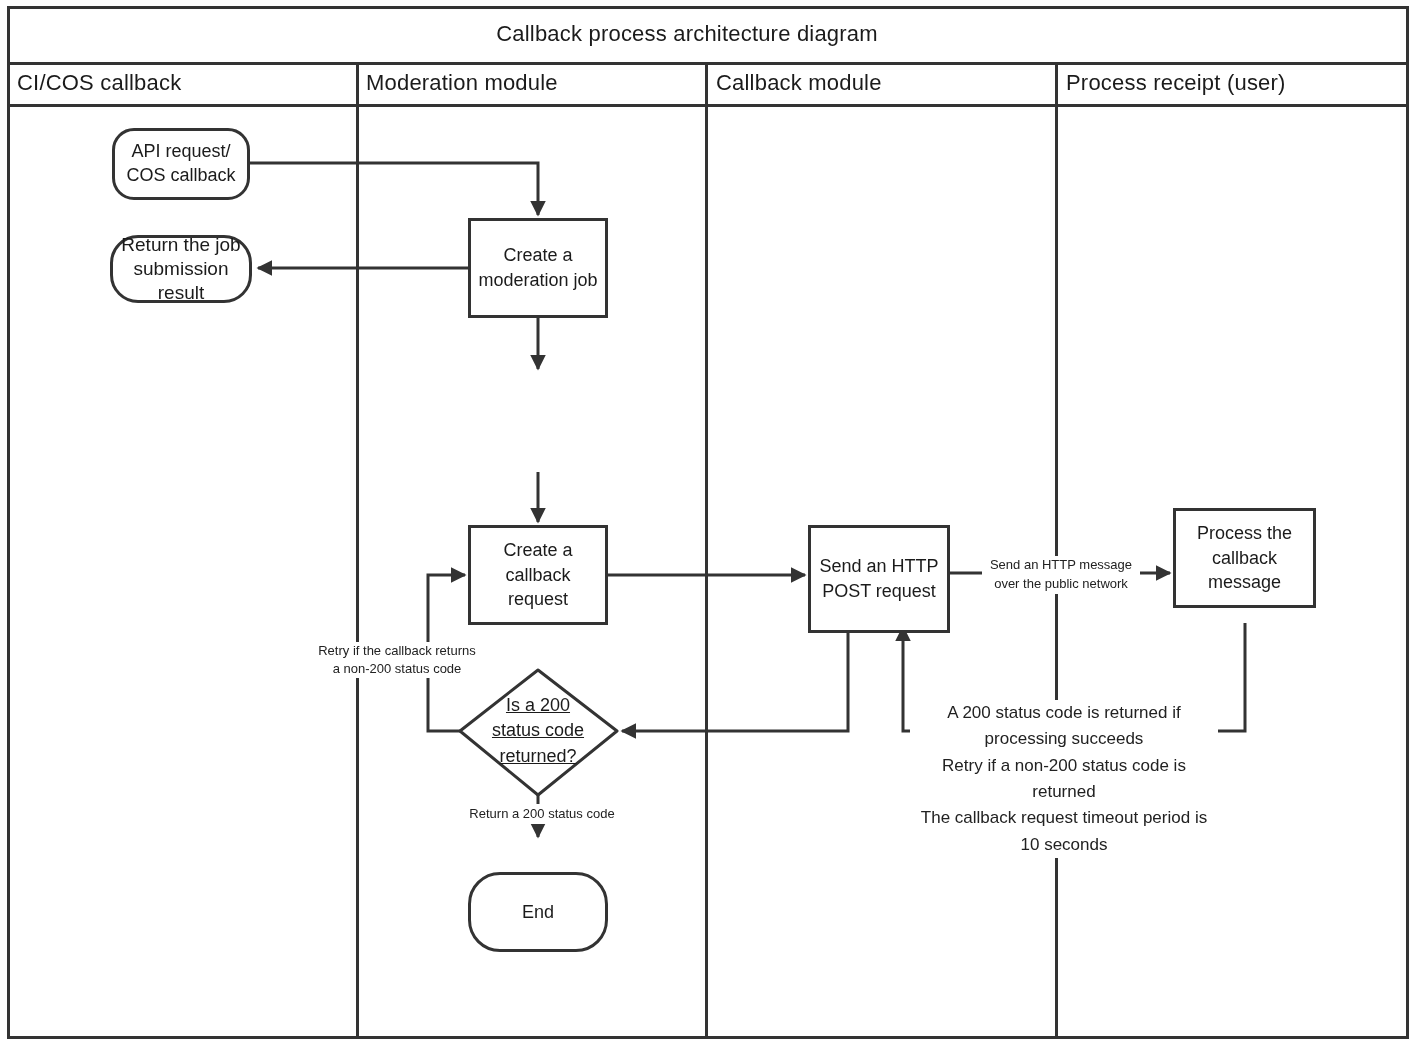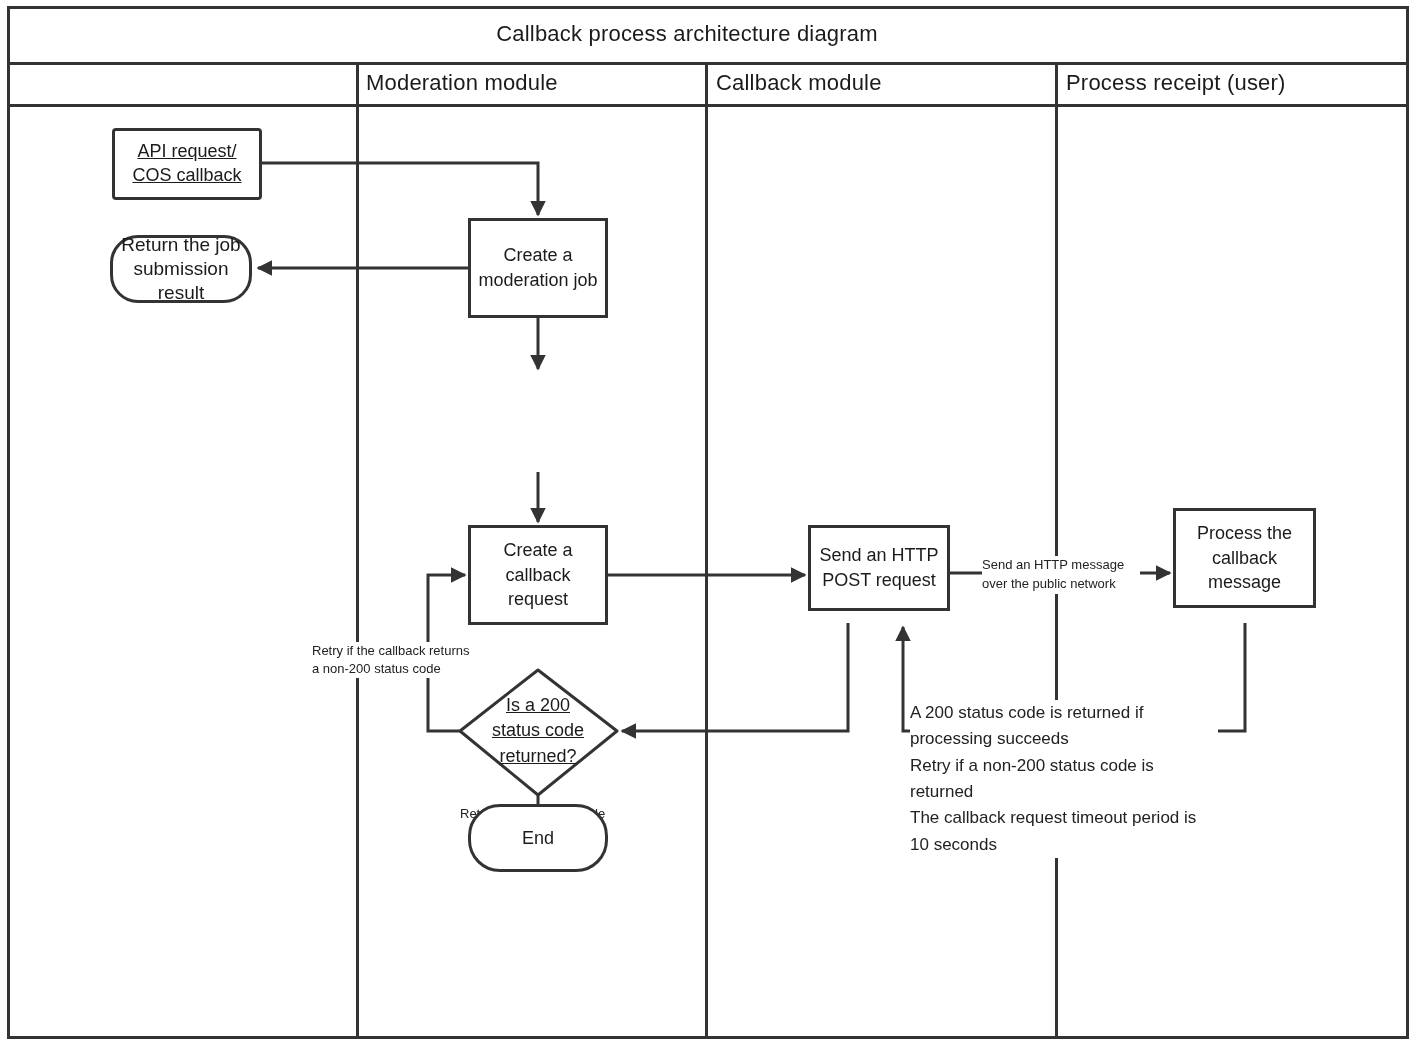--- a/index.html
+++ b/index.html
@@ -80,41 +80,42 @@
     justify-content: center;
     text-align: center;
     white-space: pre-line;
     font-size: 18px;
     line-height: 1.4;
     text-decoration: underline;
   }
   .edge-label {
     position: absolute;
     background: #ffffff;
-    text-align: left;
+    text-align: center;
     white-space: pre-line;
     font-size: 13px;
     line-height: 1.5;
     color: #222222;
   }
 </style>
 </head>
 <body>
 
 <div class="canvas">
 
   <div class="frame"></div>
   <div class="hsep" style="top:62px;"></div>
   <div class="hsep" style="top:104px;"></div>
   <div class="vdiv" style="left:356px;"></div>
   <div class="vdiv" style="left:705px;"></div>
   <div class="vdiv" style="left:1055px;"></div>
 
   <div class="title">Callback process architecture diagram</div>
 
+  <div class="lane-header" style="left:17px; width:330px;">CI/COS callback</div>
   <div class="lane-header" style="left:716px; width:330px;">Callback module</div>
   <div class="lane-header" style="left:366px; width:330px;">Moderation module</div>
   <div class="lane-header" style="left:1066px; width:340px;">Process receipt (user)</div>
 
   <svg class="edges" width="1416" height="1046" viewBox="0 0 1416 1046">
     <defs>
       <marker id="arrow" viewBox="0 0 10 10" refX="9" refY="5" markerWidth="5.2" markerHeight="5.2" orient="auto-start-reverse">
         <path d="M0,0 L10,5 L0,10 z" fill="#333333"></path>
       </marker>
     </defs>
@@ -135,33 +136,33 @@
 
   <div class="edge-label" style="left:312px; top:642px; width:170px; line-height:1.4;">Retry if the callback returns
 a non-200 status code</div>
   <div class="edge-label" style="left:982px; top:556px; width:158px; line-height:1.45;">Send an HTTP message
 over the public network</div>
   <div class="edge-label" style="left:910px; top:700px; width:308px; font-size:17px; line-height:1.55;">A 200 status code is returned if processing succeeds
 Retry if a non-200 status code is returned
 The callback request timeout period is 10 seconds</div>
   <div class="edge-label" style="left:460px; top:804px; width:164px;">Return a 200 status code</div>
 
-  <div class="node terminator" style="left:112px; top:128px; width:150px; height:72px; border-radius:4px; line-height:1.32;text-decoration:underline;">API request/
+  <div class="node terminator" style="left:112px; top:128px; width:138px; height:72px; border-radius:22px; line-height:1.32;">API request/
 COS callback</div>
   <div class="node terminator" style="left:110px; top:235px; width:142px; height:68px; border-radius:28px; font-size:19px; line-height:1.28;">Return the job
 submission
 result</div>
   <div class="node" style="left:468px; top:218px; width:140px; height:100px;">Create a
 moderation job</div>
   <div class="node" style="left:468px; top:525px; width:140px; height:100px;">Create a
 callback
 request</div>
-  <div class="node" style="left:808px; top:525px; width:142px; height:86px;">Send an HTTP
+  <div class="node" style="left:808px; top:525px; width:142px; height:108px;">Send an HTTP
 POST request</div>
   <div class="node" style="left:1173px; top:508px; width:143px; height:100px;">Process the
 callback
 message</div>
   <div class="decision-text" style="left:462px; top:688px; width:152px; height:86px;">Is a 200
 status code
 returned?</div>
-  <div class="node terminator" style="left:468px; top:804px; width:140px; height:68px; border-radius:32px;">End</div>
+  <div class="node terminator" style="left:468px; top:872px; width:140px; height:80px; border-radius:32px;">End</div>
 
 </div>
 
 </body></html>

